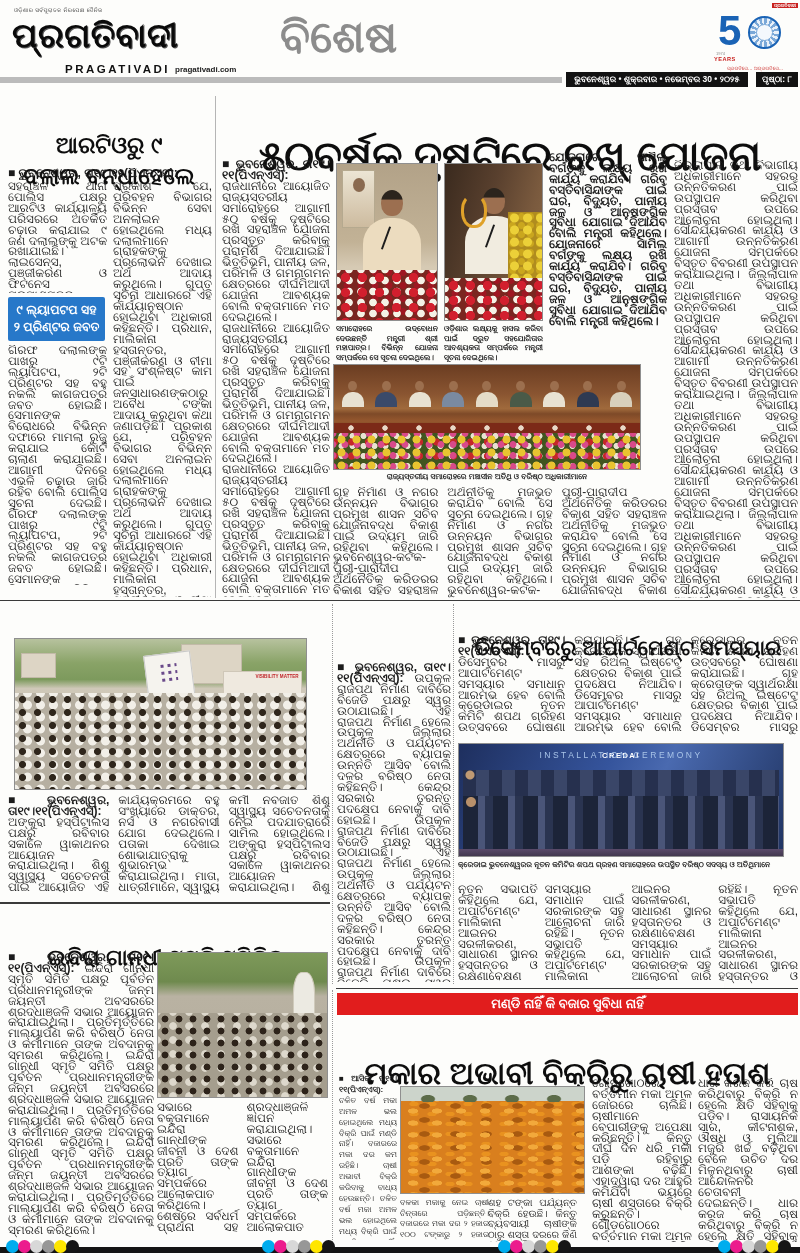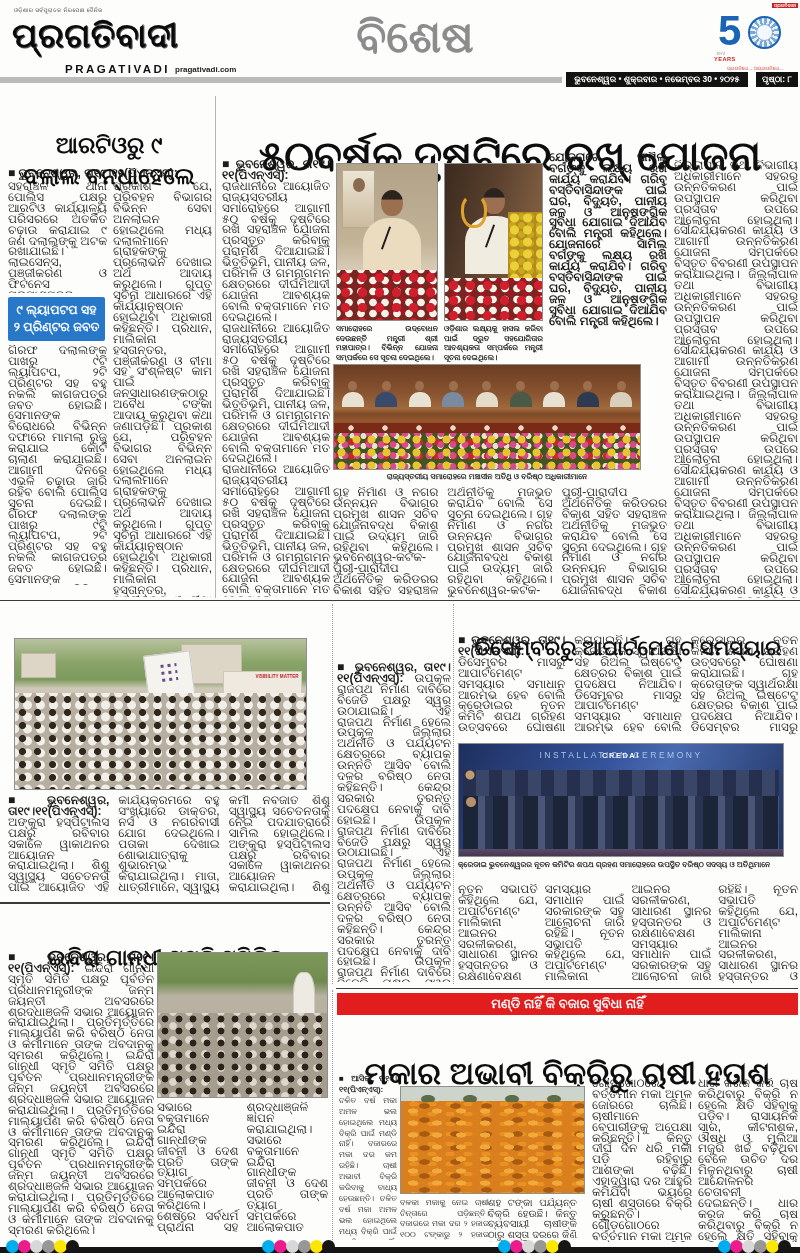--- a/index.html
+++ b/index.html
@@ -20,21 +20,21 @@
   .vdot  { border-left:1px dotted #9a9a9a; width:0; }
   .hrule { border-top:1px solid #3a3a3a; height:0; }
   .photo { overflow:hidden; border:1px solid #8f8f8f;text-decoration:underline; }
 
   
   .tagline { font-size:5.6px; color:#333; letter-spacing:.4px; }
   .masthead { font-size:34px; font-weight:bold; letter-spacing:0.5px; color:#0a0a0a;
               text-shadow:1px 1px 0 #555; white-space:nowrap; overflow:hidden; }
   .m-latin { font-size:11.5px; font-weight:bold; letter-spacing:2.5px; color:#111; }
   .m-site  { font-size:8px; font-weight:bold; color:#222; }
-  .section-title { font-size:44px; font-weight:bold; color:#8c8c8c; text-align:center; }
+  .section-title { font-size:44px; font-weight:bold; color:#8c8c8c; }
   .blackbox { background:#121212; color:#fff; font-size:8.5px; font-weight:bold;
               text-align:center; line-height:15px; overflow:hidden; }
   .grayrule { background:#bbbbbb; }
   .l-num { font-size:42px; font-weight:bold; color:#1a63b5; line-height:40px; }
   .l-circle { width:33px; height:33px; border:2px solid #1a63b5; border-radius:50%;
               background:repeating-conic-gradient(#7aa8d8 0 12deg,#e9f1fa 12deg 24deg); position:relative; }
   .l-circle .inner { position:absolute; left:6px; top:6px; width:17px; height:17px;
               border-radius:50%; background:#f4f8fd; border:1px solid #7aa8d8; }
   .l-label { font-size:4.6px; font-weight:bold; color:#fff; background:#c8201e; padding:0 2px; }
   .l-since { font-size:4px; color:#8a8a8a; }

